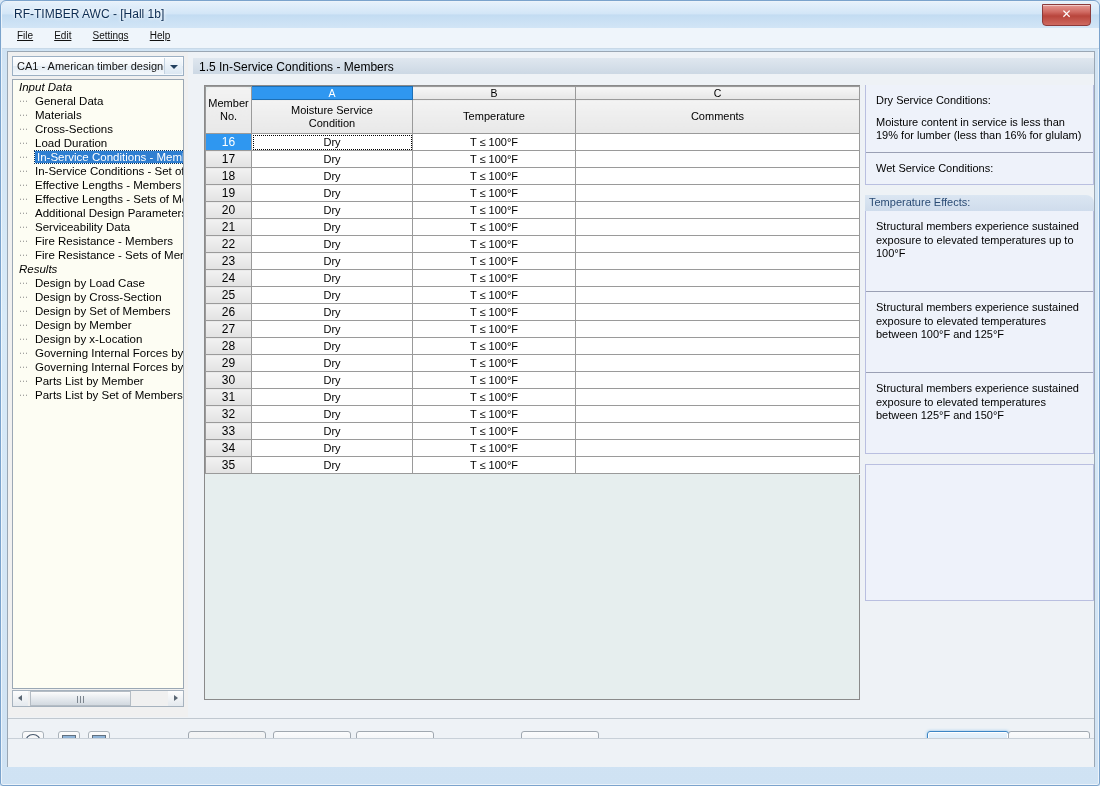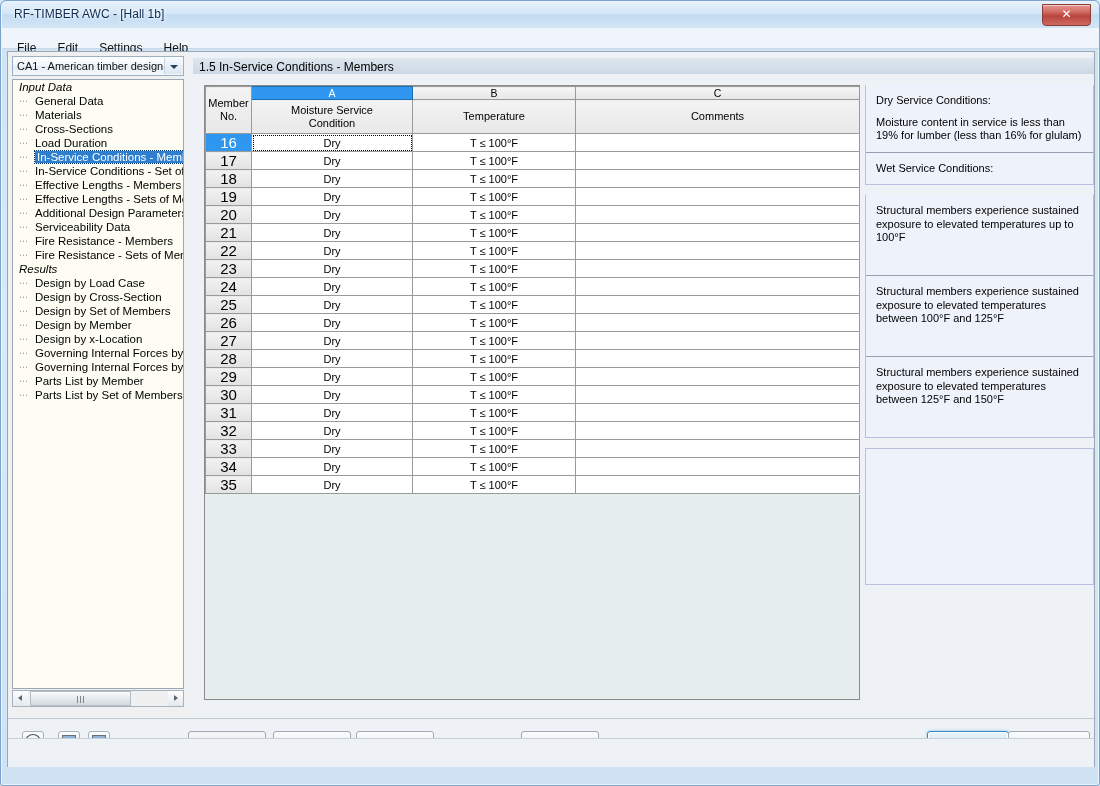--- a/index.html
+++ b/index.html
@@ -39,22 +39,22 @@
     font-family:"Liberation Sans",sans-serif;
     cursor:pointer;
   }
   
   .menubar{
     position:absolute;left:1px;top:27px;width:1097px;height:20px;
     background:#eff5fb;
     border-bottom:1px solid #c8d9e8;
   }
   .menubar .mi{
-    position:relative;display:inline-block;padding:13px 9px 3px 9px;
-    font-size:12px;color:#111;cursor:default;text-decoration:underline;
+    position:relative;display:inline-block;padding:2px 9px 3px 9px;
+    font-size:10px;color:#111;cursor:default;text-decoration:underline;
   }
   .menubar .mi:first-child{margin-left:6px;}
   
   .client{
     position:absolute;left:6px;top:50px;width:1088px;height:716px;
     background:#eef2f6;
     border:1px solid #9aa7b4;
     box-sizing:border-box;
   }
   
@@ -172,21 +172,21 @@
     background:linear-gradient(to bottom,#f3f3f3,#e8e8e8);
     line-height:13px;
   }
   table.grid th.memhdr{
     vertical-align:middle;line-height:13px;
     background:linear-gradient(to bottom,#f3f3f3,#e8e8e8);
     border-radius:7px;
   }
   table.grid td.rn{
     text-align:center;background:linear-gradient(to bottom,#f2f2f2,#e2e2e2);
-    font-size:15px;
+    font-size:12px;
   }
   table.grid tr.selrow td.rn{
     background:#2f97f0;color:#fff;
   }
   table.grid td.cell{background:#fff;text-align:center;}
   table.grid tr.selrow td.acell{outline:1px dotted #000;outline-offset:-2px;}
   table.grid td.blank{background:#e6eeee;border-top:none;border-bottom:none;}
   table.grid tr.fill td{height:auto;background:#e6eeee;border-top:none;}
   
   .setrow{
@@ -543,20 +543,21 @@
             </div>
             <div class="ipitem">
               <p>Wet Service Conditions:</p>
             </div>
           </div>
         </div>
 
         <div class="ipspacer"></div>
 
         <div>
+          <div class="ipheader">Temperature Effects:</div>
           <div class="ipbox">
             <div class="ipitem" style="height:62px;">
               <p>Structural members experience sustained exposure to elevated temperatures up to 100°F</p>
             </div>
             <div class="ipitem" style="height:62px;">
               <p>Structural members experience sustained exposure to elevated temperatures between 100°F and 125°F</p>
             </div>
             <div class="ipitem" style="height:62px;">
               <p>Structural members experience sustained exposure to elevated temperatures between 125°F and 150°F</p>
             </div>

